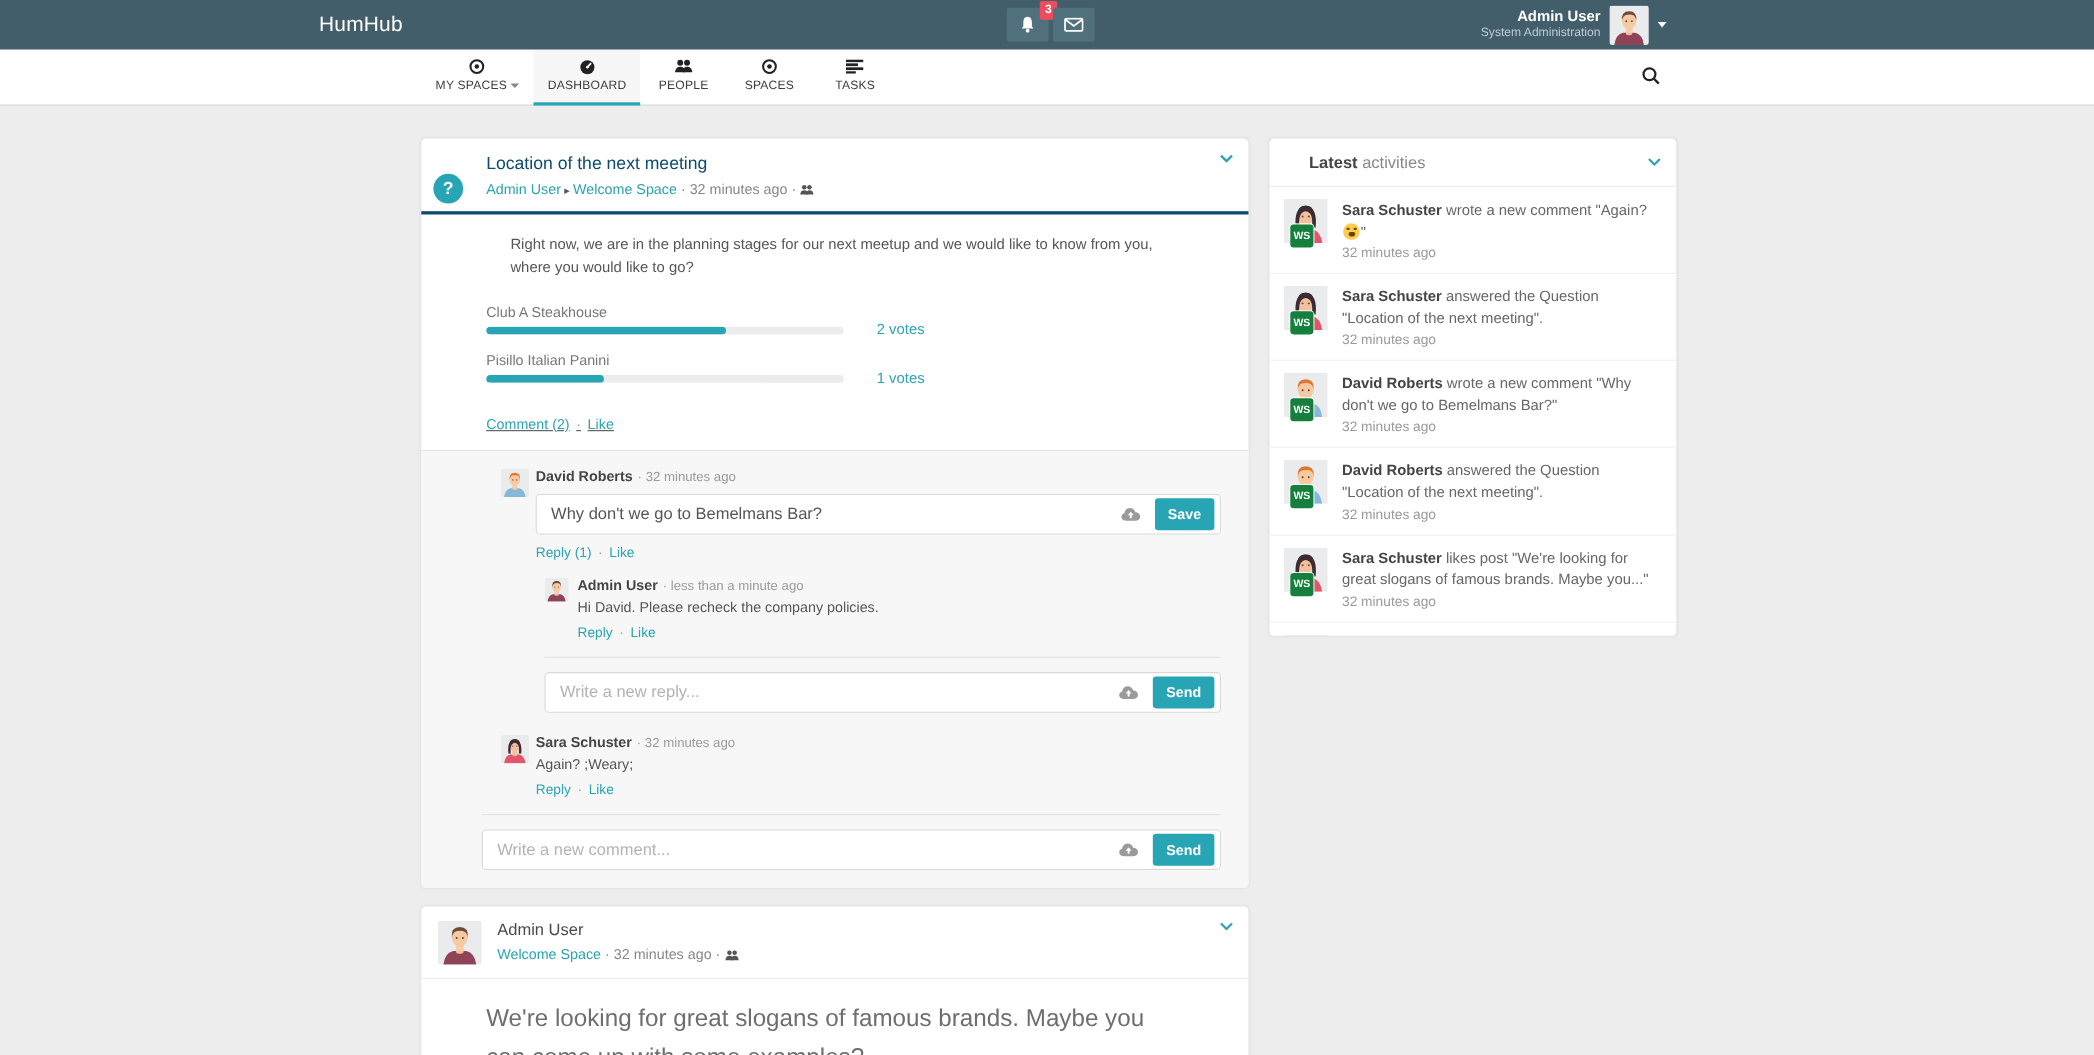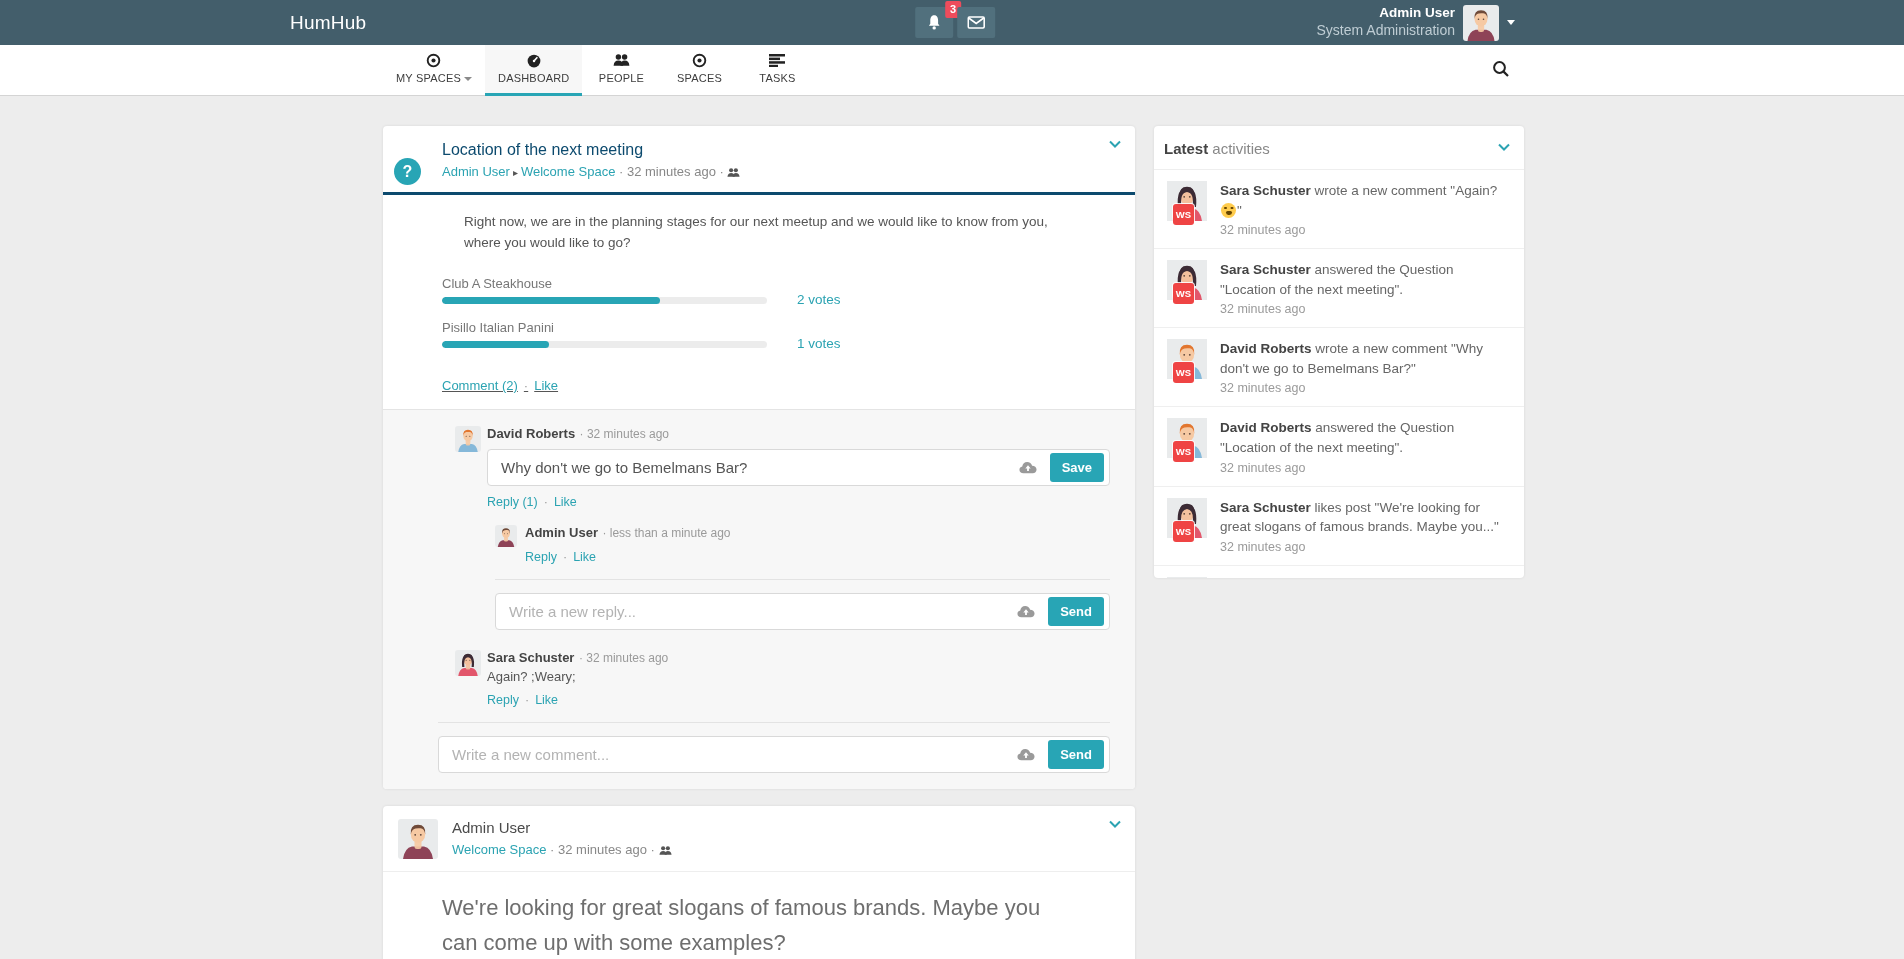--- a/index.html
+++ b/index.html
@@ -8,21 +8,21 @@
 
   
   .topbar { position:absolute; top:0; left:0; width:1904px; height:45px; background:#435e6b; z-index:20; }
   .logo { position:absolute; left:290px; top:0; height:45px; line-height:45px; color:#fff; font-size:19px; font-weight:400; letter-spacing:.2px; }
   .topbar-icons { position:absolute; left:50%; top:7px; transform:translateX(-46%); display:flex; gap:4px; }
   .icon-tile { width:38px; height:31px; background:#51707d; border-radius:2px; display:flex; align-items:center; justify-content:center; position:relative; cursor:pointer; }
   .badge { position:absolute; top:-6px; right:-8px; background:#ee4c5c; color:#fff; font-size:11px; font-weight:bold; line-height:1; padding:3px 5px; border-radius:2px; }
   .user-block { position:absolute; right:389px; top:0; height:45px; display:flex; align-items:center; gap:8px; cursor:pointer; }
   .user-text { text-align:right; line-height:1.25; }
   .user-name { color:#fff; font-size:13.5px; font-weight:bold; }
-  .user-role { color:#bfcdd4; font-size:14px; }
+  .user-role { color:#bfcdd4; font-size:11px; }
   .user-avatar { width:36px; height:36px; border-radius:3px; overflow:hidden; }
   .caret-down-w { width:0; height:0; border-left:4px solid transparent; border-right:4px solid transparent; border-top:5px solid #fff; }
 
   
   .navbar { position:absolute; top:45px; left:0; width:1904px; height:51px; background:#fff; border-bottom:1px solid #d4d4d4; z-index:19; }
   .nav-items { position:absolute; left:383px; top:0; height:51px; display:flex; }
   .nav-item { min-width:78px; padding:6px 13px 0 13px; text-align:center; cursor:pointer; height:51px; }
   .nav-item.active { background:#f7f7f7; border-bottom:3px solid #28a5b5; }
   .nav-ico { height:18px; display:flex; align-items:center; justify-content:center; }
   .nav-label { font-size:11px; color:#3d3d3d; letter-spacing:.2px; margin-top:3px; white-space:nowrap; }
@@ -75,28 +75,28 @@
 
   
   .card2 { margin-top:17px; }
   .card2-head { position:relative; padding:13px 40px 14px 69px; }
   .big-avatar { position:absolute; left:15px; top:13px; width:40px; height:40px; border-radius:3px; overflow:hidden; }
   .card2-name { font-size:15px; color:#4a4a4a; margin-bottom:6px; }
   .card2-body { border-top:1px solid #eee; padding:18px 62px 30px 59px; font-size:22px; color:#6e6e6e; line-height:1.6; }
 
   
   .panel { height:452px; overflow:hidden; position:relative; }
-  .panel-head { position:relative; padding:14px 30px 12px 10px; font-size:15px; border-bottom:1px solid #eee; }
+  .panel-head { position:relative; padding:14px 30px 12px 36px; font-size:15px; border-bottom:1px solid #eee; }
   .panel-title-b { font-weight:bold; color:#444; }
   .panel-title-r { color:#888; }
   .act-row { display:flex; gap:13px; padding:11px 16px 11px 13px; border-bottom:1px solid #efefef; }
   .act-row:last-child { border-bottom:none; }
   .act-avatar-wrap { position:relative; width:40px; height:40px; flex:none; }
   .act-avatar { width:40px; height:40px; border-radius:4px; overflow:hidden; }
-  .ws-badge { position:absolute; left:6px; bottom:-4px; width:21px; height:21px; background:#ef4444; border-radius:3px; color:#fff; font-size:9.5px; font-weight:bold; display:flex; align-items:center; justify-content:center; box-shadow:0 0 0 1px rgba(255,255,255,.85); }
+  .ws-badge { position:absolute; left:6px; bottom:-4px; width:21px; height:21px; background:#15803d; border-radius:3px; color:#fff; font-size:9.5px; font-weight:bold; display:flex; align-items:center; justify-content:center; box-shadow:0 0 0 1px rgba(255,255,255,.85); }
   .act-text { font-size:13.5px; color:#666; line-height:1.45; }
   .act-text b { color:#444; }
   .act-time { margin-top:3px; font-size:12.5px; color:#9a9a9a; }
 
   
   .emoji { display:inline-block; width:15px; height:15px; background:#ffcc4d; border-radius:50%; position:relative; vertical-align:-3px; margin:0 1px; }
   .emoji::before { content:""; position:absolute; left:3px; top:4px; width:2.5px; height:2.5px; background:#664500; border-radius:50%; box-shadow:6.5px 0 0 #664500; }
   .emoji::after { content:""; position:absolute; left:4.5px; top:8px; width:6px; height:4.5px; background:#664500; border-radius:2px 2px 3px 3px; }
 
   svg { display:block; }
@@ -306,20 +306,21 @@
       <rect x="16.5" y="21" width="7" height="9" rx="2.5" fill="#f6c9a3" opacity="0.92"></rect>
       <ellipse cx="20" cy="15.2" rx="7.2" ry="8.6" fill="#f6c9a3"></ellipse>
       <path d="M12.8 15.5 Q11.8 5.8 20 5.8 Q28.2 5.8 27.2 15.5 Q26.6 9.8 22.5 9.3 Q20 9 17.5 9.4 Q13.5 10.2 12.8 15.5 Z" fill="#6f4a39"></path>
 
       <circle cx="17.2" cy="15.8" r="0.9" fill="#5b4438"></circle>
       <circle cx="22.8" cy="15.8" r="0.9" fill="#5b4438"></circle>
     </svg>
               </span>
             <span class="c-name">Admin User</span>
             <span class="c-time"><span>·</span> <span>less than a minute ago</span></span>
+            <div class="r-text">Hi David. Please recheck the company policies.</div>
             <div class="c-links">
               <a class="tlink">Reply</a><span class="dot-sep">·</span><a class="tlink">Like</a>
             </div>
           </div>
           <div class="hr"></div>
           <div class="input-box" style="margin-top:13px;">
             <div class="placeholder">Write a new reply...</div>
             <span class="cloud-btn">
               <svg width="18" height="13" viewBox="0 0 20 14">
                   <path d="M5 13.5 C2.2 13.5 0.5 11.8 0.5 9.6 C0.5 7.7 1.8 6.3 3.6 6 C3.9 3 6.1 0.8 9.1 0.8 C11.7 0.8 13.9 2.5 14.6 5 C17.3 5 19.5 6.7 19.5 9.3 C19.5 11.7 17.7 13.5 15.2 13.5 Z" fill="#9a9a9a"></path>

